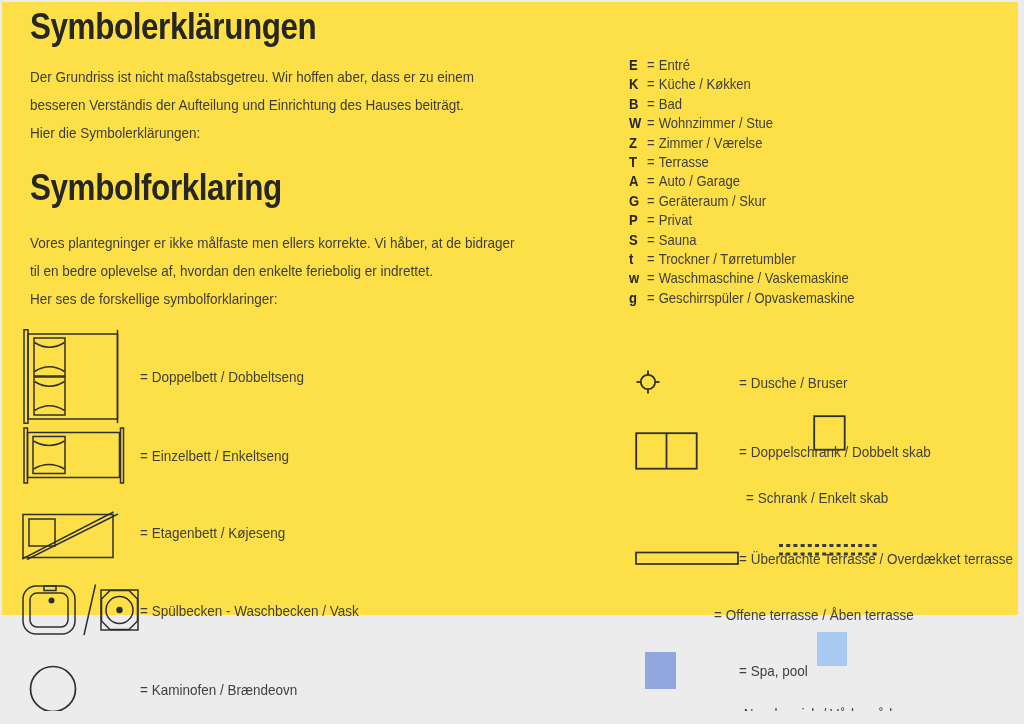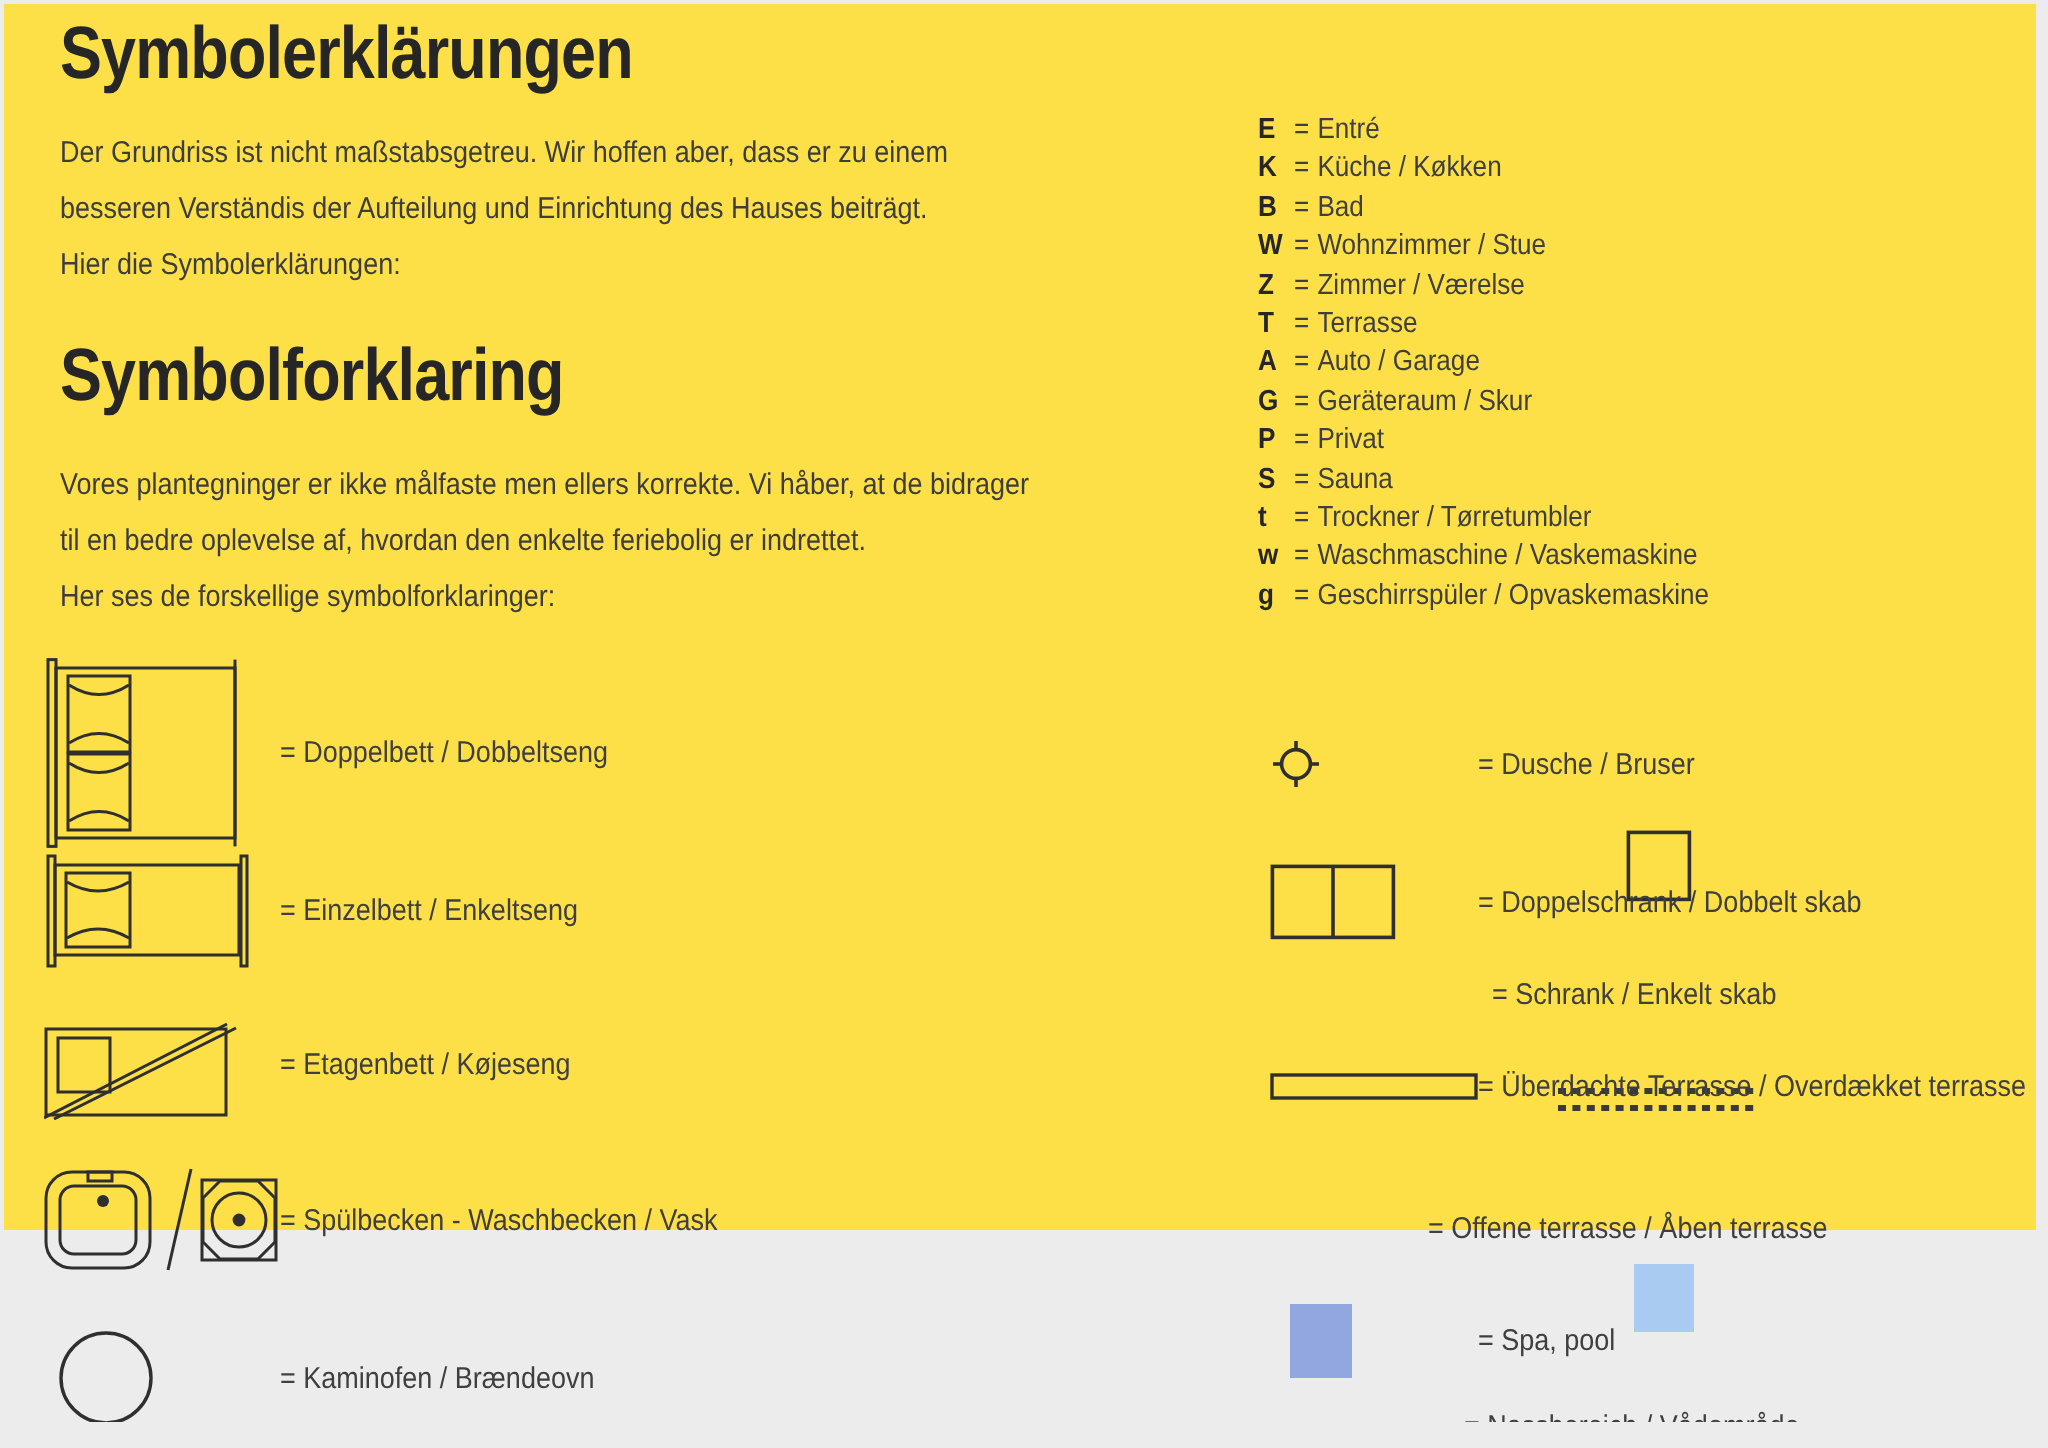--- a/index.html
+++ b/index.html
@@ -233,21 +233,21 @@
   <div class="rrow" style="top:492px;height:22px;flex-direction:column;">
     <div class="ricell">
       <svg width="102" height="16" viewBox="0 0 102 16">
         <line class="dash" x1="1" y1="3.5" x2="101" y2="3.5"></line>
         <line class="dash" x1="1" y1="12" x2="101" y2="12"></line>
       </svg>
     </div>
     <div class="lbl">= Offene terrasse / Åben terrasse</div>
   </div>
 
-  <div class="rrow" style="top:531px;height:20px;">
+  <div class="rrow" style="top:546px;height:20px;">
     <div class="ricell">
       <svg width="104" height="15" viewBox="0 0 104 15">
         <rect class="s" x="1" y="1.5" width="102" height="11.5" style="stroke-width:1.7px;"></rect>
       </svg>
     </div>
     <div class="lbl">= Überdachte Terrasse / Overdækket terrasse</div>
   </div>
 
   <div class="rrow" style="top:591px;height:36px;flex-direction:column;">
     <div class="ricell" style="padding-left:14px;">

